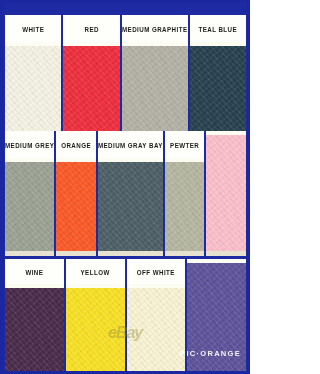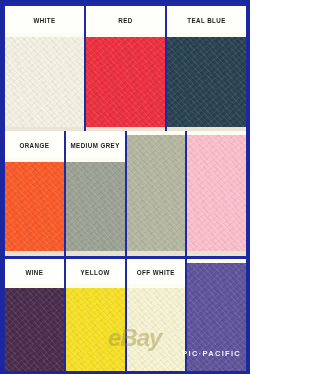--- a/index.html
+++ b/index.html
@@ -7,21 +7,21 @@
        font-family:"Liberation Sans",sans-serif;}
 
   #collage{position:relative;width:250px;height:374px;
            background:#1d2aa2;box-sizing:border-box;
            border-left:4px solid #1b27a0;border-right:3px solid #1b27a0;
            border-top:2px solid #1b27a0;border-bottom:3px solid #1b27a0;
            overflow:hidden;}
 
   .row{position:absolute;left:0;right:0;display:flex;
        background:#1d2aa2;}
-  .row-1{top:4px;height:126px;}
+  .row-1{top:13px;height:126px;}
   .row-2{top:129px;height:125px;}
   .row-3{top:257px;height:114px;}
 
   .cell{position:relative;flex:1 1 0;margin:0 1px;
         display:flex;flex-direction:column;background:#fdfdf6;}
 
   .label-card{height:27px;background:#fefefa;
               display:flex;align-items:center;justify-content:center;
               box-shadow:0 1px 0 rgba(120,110,90,.35);}
   .row-3 .label-card{height:25px;}
@@ -37,21 +37,21 @@
     background-image:
       repeating-linear-gradient(47deg,rgba(255,255,255,.09) 0 1px,rgba(0,0,0,.05) 1px 2px,transparent 2px 4px),
       repeating-linear-gradient(-41deg,rgba(0,0,0,.045) 0 1px,rgba(255,255,255,.05) 1px 3px,transparent 3px 5px);
     opacity:.85;pointer-events:none;}
 
   .foot{height:5px;background:#efeadb;}
   .row-1 .foot{background:#e9e4d5;}
   .row-2 .foot{background:#e7e1cf;}
 
   .wm-ebay{position:absolute;left:104px;top:322px;
-           font-size:24px;font-style:italic;font-weight:700;
+           font-size:16px;font-style:italic;font-weight:700;
            letter-spacing:-1px;color:rgba(150,140,60,.42);
            font-family:"Liberation Sans",sans-serif;pointer-events:none;}
   .wm-pic{position:absolute;right:6px;bottom:13px;
           font-size:7.5px;font-weight:700;letter-spacing:1.3px;
           color:#ffffff;opacity:.92;
           font-family:"Liberation Sans",sans-serif;pointer-events:none;}
 </style>
 </head>
 <body>
 
@@ -69,46 +69,65 @@
     <div class="cell">
       <div class="label-card">
           <span>RED</span>
         </div>
       <div class="gapline"></div>
       <div class="swatch" style="background-color: rgb(237, 46, 62);"></div>
       <div class="foot"></div>
     </div>
     <div class="cell">
       <div class="label-card">
+          <span>MEDIUM GRAPHITE</span>
+        </div>
+      <div class="gapline"></div>
+      <div class="swatch" style="background-color: rgb(179, 177, 165);"></div>
+      <div class="foot"></div>
+    </div>
+    <div class="cell">
+      <div class="label-card">
           <span>TEAL BLUE</span>
         </div>
       <div class="gapline"></div>
       <div class="swatch" style="background-color: rgb(39, 65, 79);"></div>
       <div class="foot"></div>
     </div>
   </div>
 
   <div class="row row-2">
     <div class="cell">
       <div class="label-card">
+          <span>MEDIUM GREY</span>
+        </div>
+      <div class="gapline"></div>
+      <div class="swatch" style="background-color: rgb(155, 162, 148);"></div>
+      <div class="foot"></div>
+    </div>
+    <div class="cell">
+      <div class="label-card">
           <span>ORANGE</span>
         </div>
       <div class="gapline"></div>
       <div class="swatch" style="background-color: rgb(249, 90, 40);"></div>
       <div class="foot"></div>
     </div>
     <div class="cell">
       <div class="label-card">
-          <span>MEDIUM GREY</span>
+          <span>MEDIUM GRAY BAY</span>
         </div>
       <div class="gapline"></div>
-      <div class="swatch" style="background-color: rgb(155, 162, 148);"></div>
+      <div class="swatch" style="background-color: rgb(78, 95, 102);"></div>
       <div class="foot"></div>
     </div>
     <div class="cell">
+      <div class="label-card">
+          <span>PEWTER</span>
+        </div>
       <div class="gapline"></div>
       <div class="swatch" style="background-color: rgb(181, 182, 160);"></div>
       <div class="foot"></div>
     </div>
     <div class="cell">
       <div class="gapline"></div>
       <div class="swatch" style="background-color: rgb(250, 191, 203);"></div>
       <div class="foot"></div>
     </div>
   </div>
@@ -135,15 +154,15 @@
       <div class="gapline"></div>
       <div class="swatch" style="background-color: rgb(247, 242, 210);"></div>
     </div>
     <div class="cell">
       <div class="gapline"></div>
       <div class="swatch" style="background-color: rgb(94, 83, 154);"></div>
     </div>
   </div>
 
   <div class="wm-ebay">eBay</div>
-  <div class="wm-pic">PIC·PACIFIC</div>
+  <div class="wm-pic">PIC·ORANGE</div>
 
 </div>
 
 </body></html>

